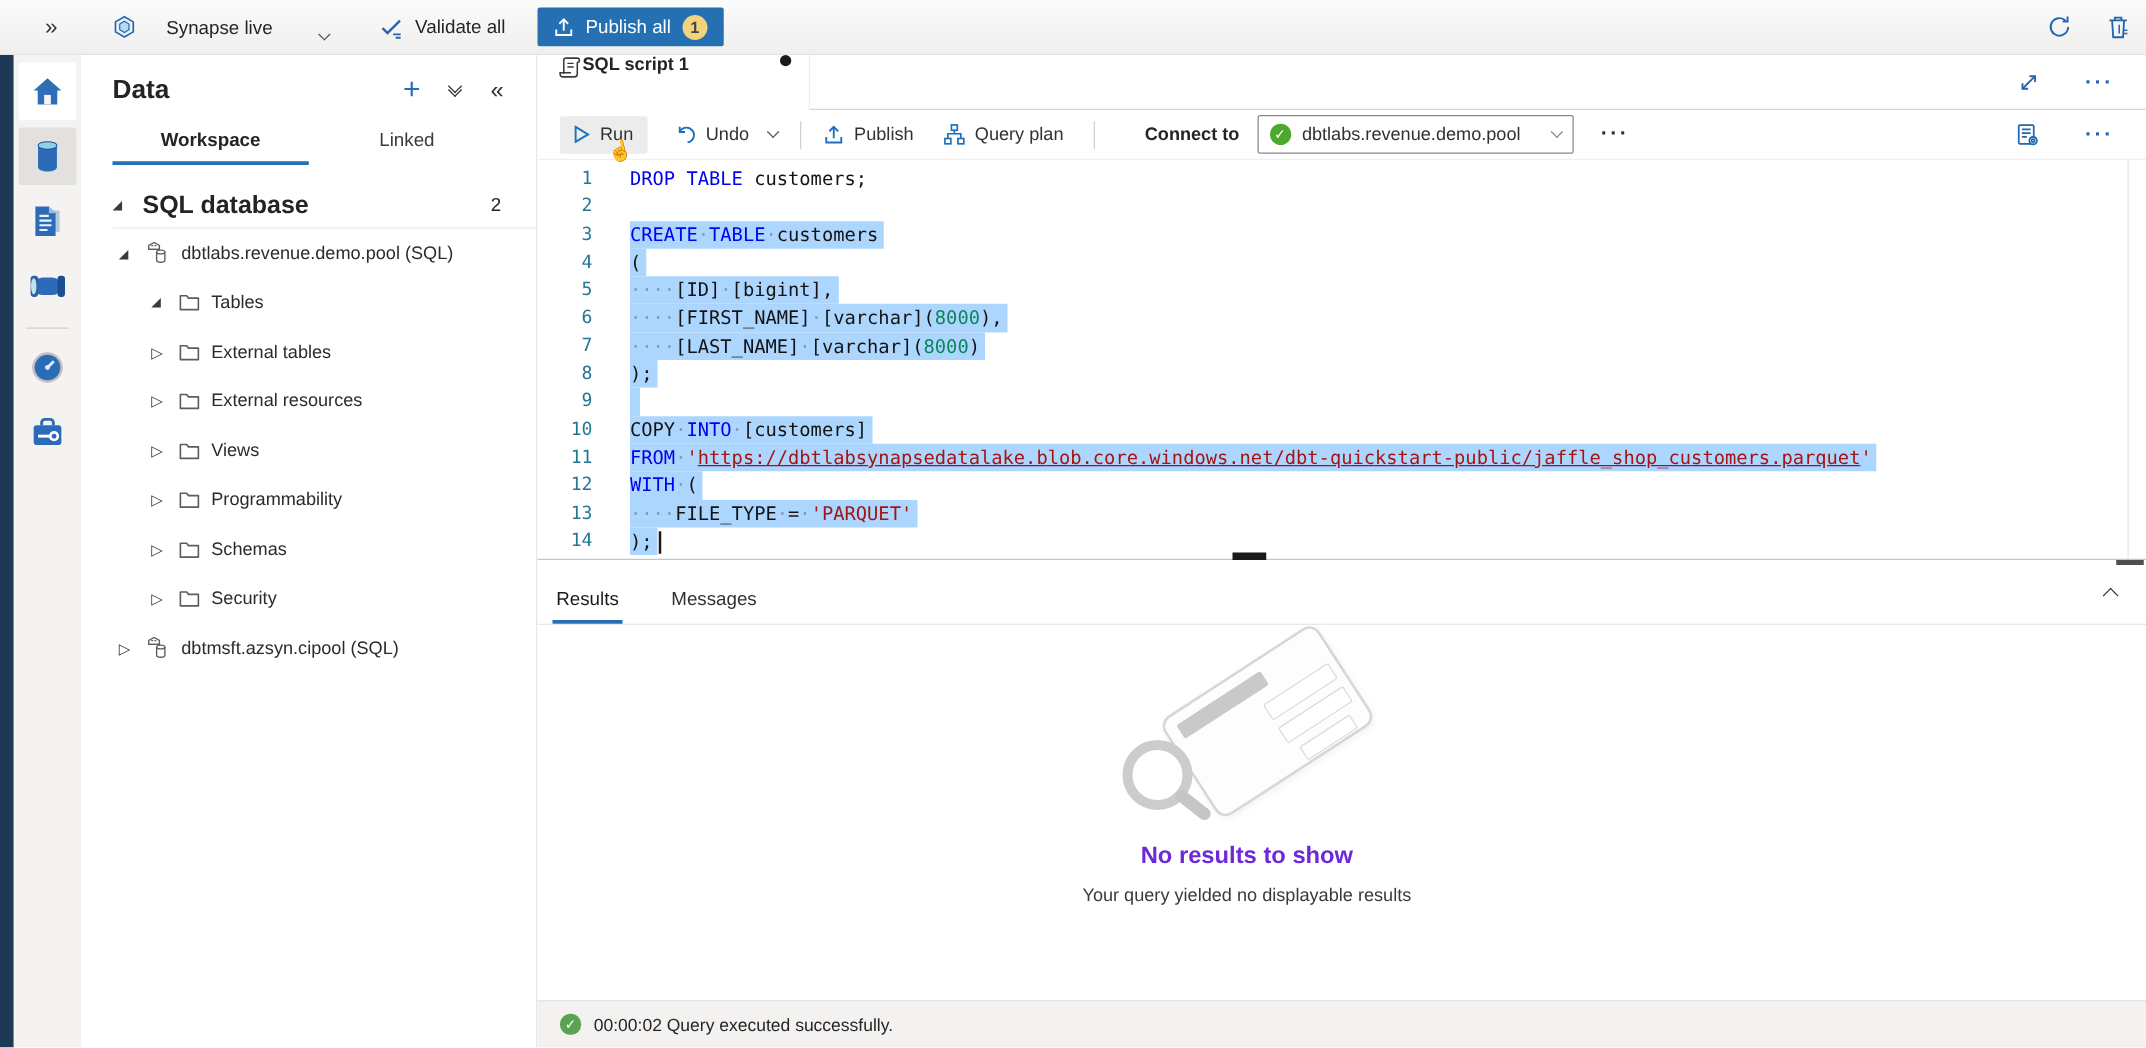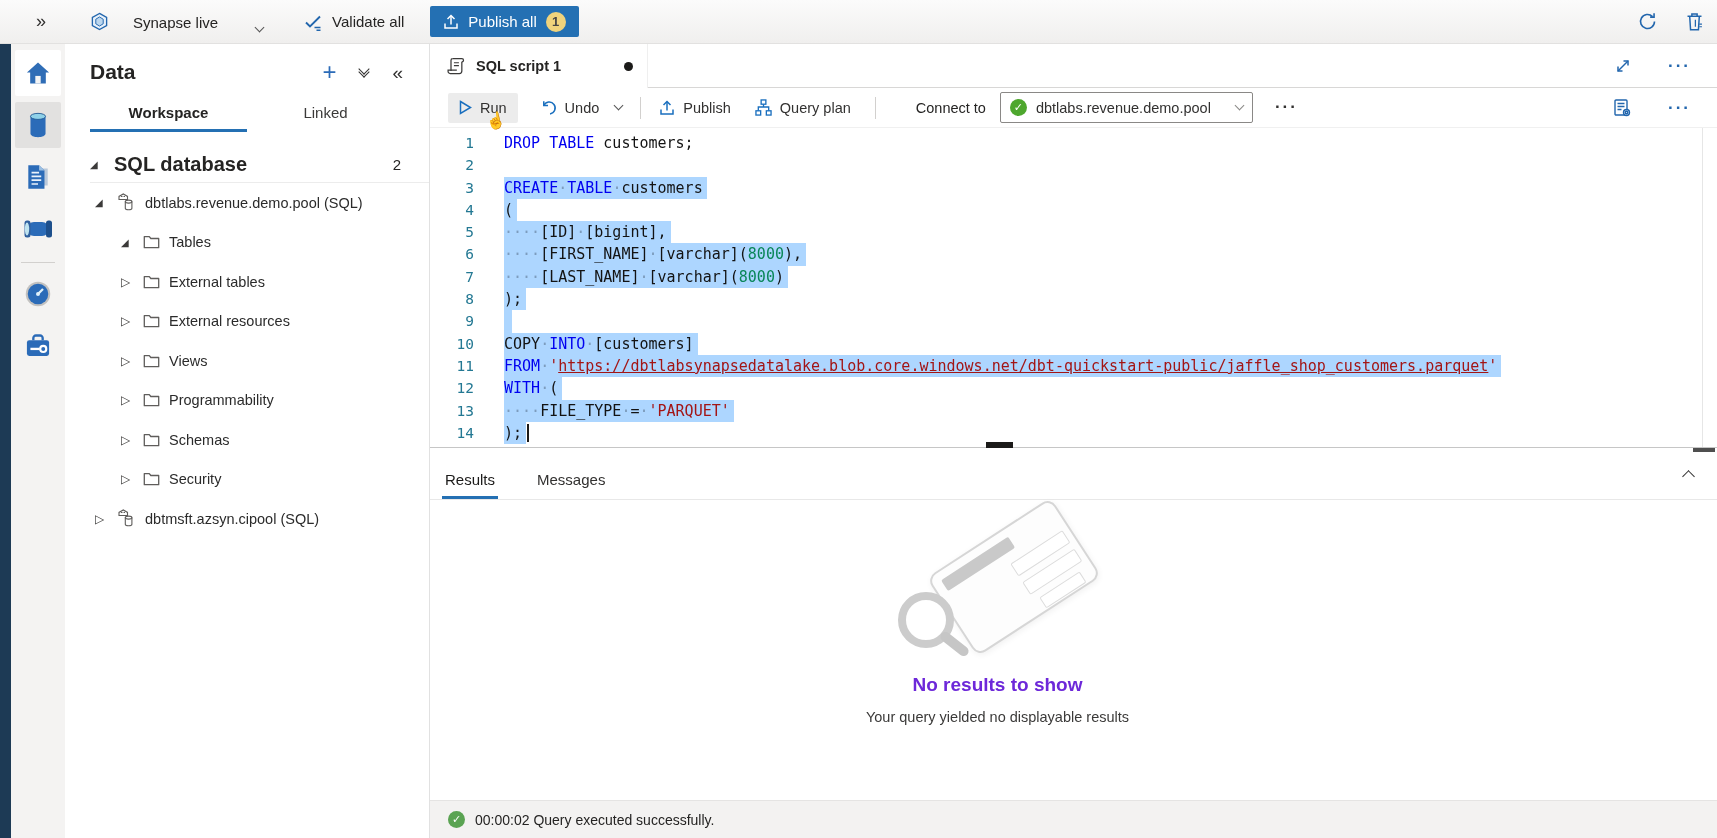--- a/index.html
+++ b/index.html
@@ -61,37 +61,37 @@
   .tree-sep{height:1px;background:#ececec;margin:3px 0 0 25px;}
   .tree-row{height:39.5px;display:flex;align-items:center;font-size:14.5px;color:#2b2b2b;cursor:pointer;}
   .tree-row .ticon{margin:0 9px 0 4px;display:flex;align-items:center;}
   .tree-row.lvl1{padding-left:30px;}
   .tree-row.lvl2{padding-left:56px;}
 
   
   .editorcol{flex:1;display:flex;flex-direction:column;background:#fff;position:relative;min-width:0;}
   .tabstrip{height:44px;position:relative;background:#fff;flex-shrink:0;}
   .strip-line{position:absolute;left:218px;right:0;bottom:0;height:1px;background:#d8d7d6;}
-  .edtab{position:absolute;left:2px;top:0;width:216px;height:44px;background:#fff;display:flex;align-items:center;
-    padding:0 14px;gap:10px;cursor:pointer;border-right:1px solid #efefef;}
+  .edtab{position:absolute;left:2px;top:0;width:216px;height:44px;background:#fff;display:flex;
+    padding:0 14px;cursor:pointer;border-right:1px solid #efefef;}
   .edtab-label{font-size:14.5px;font-weight:600;color:#252423;}
   .dirty-dot{width:9px;height:9px;border-radius:50%;background:#1b1a19;margin-left:auto;}
   .tabstrip-right{position:absolute;right:26px;top:13px;display:flex;gap:36px;align-items:center;color:#2266ad;}
   .more-glyph{font-size:17px;font-weight:700;letter-spacing:2px;color:#2266ad;line-height:0.6;cursor:pointer;}
 
   .toolbar{height:40px;display:flex;align-items:center;padding-left:18px;font-size:14.5px;color:#323130;
     border-bottom:1px solid #f0f0f0;position:relative;flex-shrink:0;}
   .tlb{display:flex;align-items:center;gap:8px;cursor:pointer;}
   .tlb-run{background:#ececec;border-radius:2px;height:30px;padding:0 11px;}
   .tlb-undo{margin-left:22px;}
   .tlb-chev{margin-left:16px;cursor:pointer;}
   .tlb-sep{width:1px;height:22px;background:#d2d0ce;margin:0 18px;}
   .tlb-publish{}
   .tlb-qplan{margin-left:24px;}
-  .connect-label{margin-left:22px;font-size:14.5px;color:#252423;}
+  .connect-label{margin-left:22px;font-size:14.5px;color:#252423;font-weight:bold;}
   .connect-dd{display:flex;align-items:center;gap:9px;height:31px;border:1px solid #8a8886;border-radius:2px;
     padding:0 9px;margin-left:14px;background:#fff;min-width:253px;cursor:pointer;}
   .gcheck{width:17px;height:17px;border-radius:50%;background:#4ea72e;color:#fff;font-size:11px;display:flex;
     align-items:center;justify-content:center;flex-shrink:0;}
   .connect-dd .chev{margin-left:auto;border-color:#8a8886;}
   .tlb-more{margin-left:22px;}
   .toolbar-right{position:absolute;right:26px;top:10px;display:flex;gap:36px;align-items:center;}
   .hand-cursor{position:absolute;left:56px;top:23px;font-size:16px;color:#3b3a39;z-index:6;transform:rotate(-12deg);}
 
   

